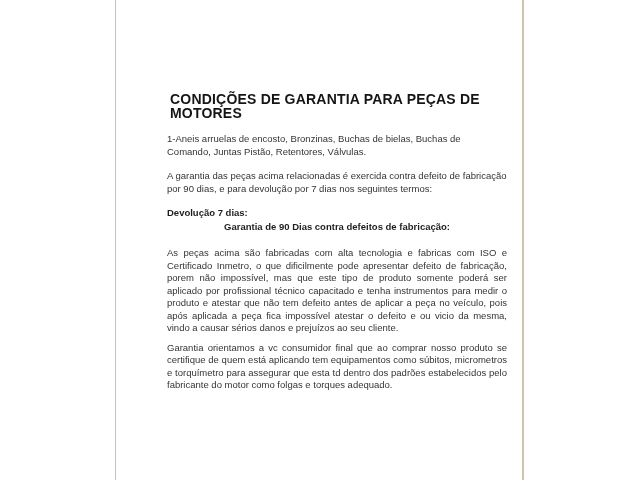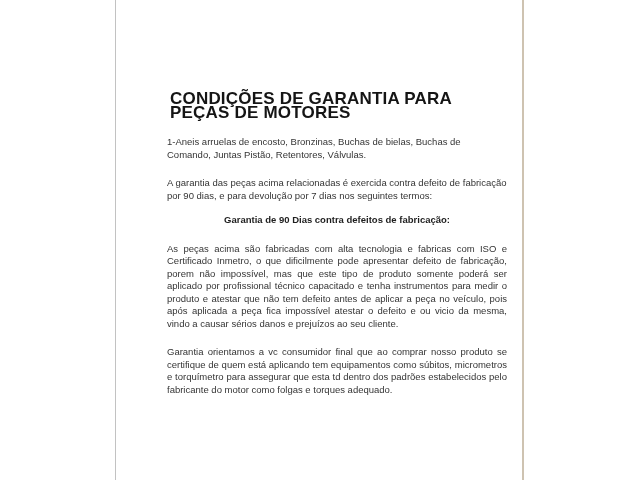--- a/index.html
+++ b/index.html
@@ -32,30 +32,30 @@
   .doc {
     position: absolute;
     left: 167px;
     top: 92px;
     width: 340px;
     color: #343434;
     font-size: 9.5px;
     line-height: 12.5px;
   }
   .doc .title {
-    font-size: 17px;
+    font-size: 14px;
     line-height: 14px;
     font-weight: bold;
     color: #151515;
     letter-spacing: 0.2px;
     margin: 0 0 13px;
     padding-left: 3px;
   }
   .doc p {
-    margin: 16px 0 12px;
+    margin: 7px 0 12px;
   }
   .doc .subhead {
     font-weight: bold;
     color: #1e1e1e;
     margin: 0 0 1px;
   }
   .doc .subhead-spaced {
     font-weight: bold;
     color: #1e1e1e;
     margin: 0 0 14px;
@@ -77,20 +77,21 @@
   <div class="rule rule-right"></div>
 
   <div class="doc">
 
     <div class="title">CONDIÇÕES DE GARANTIA PARA PEÇAS DE MOTORES</div>
 
     <p>1-Aneis arruelas de encosto, Bronzinas, Buchas de bielas, Buchas de Comando, Juntas Pistão, Retentores, Válvulas.</p>
 
     <p>A garantia das peças acima relacionadas é exercida contra defeito de fabricação por 90 dias, e para devolução por 7 dias nos seguintes termos:</p>
 
+    <p class="subhead">Devolução 7 dias:</p>
 
 
     <p class="subhead-spaced">Garantia de 90 Dias contra defeitos de fabricação:</p>
 
     <p class="justify no-gap">As peças acima são fabricadas com alta tecnologia e fabricas com ISO e Certificado Inmetro, o que dificilmente pode apresentar defeito de fabricação, porem não impossível, mas que este tipo de produto somente poderá ser aplicado por profissional técnico capacitado e tenha instrumentos para medir o produto e atestar que não tem defeito antes de aplicar a peça no veículo, pois após aplicada a peça fica impossível atestar o defeito e ou vicio da mesma, vindo a causar sérios danos e prejuízos ao seu cliente.</p>
 
     <p class="justify">Garantia orientamos a vc consumidor final que ao comprar nosso produto se certifique de quem está aplicando tem equipamentos como súbitos, micrometros e torquímetro para assegurar que esta td dentro dos padrões estabelecidos pelo fabricante do motor como folgas e torques adequado.</p>
 
 
   </div>

